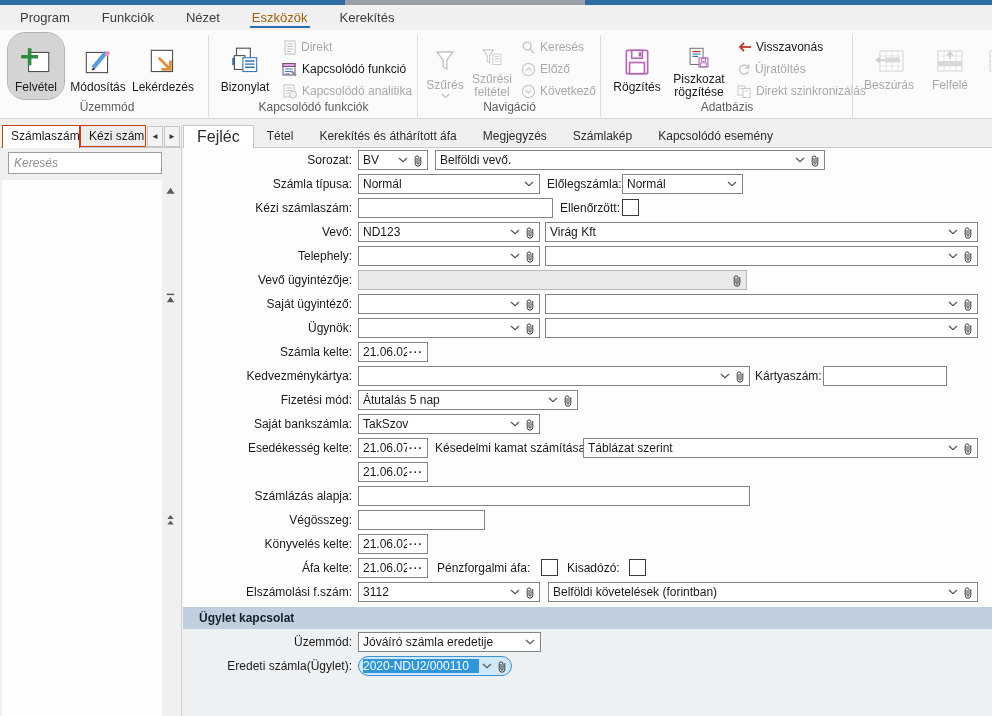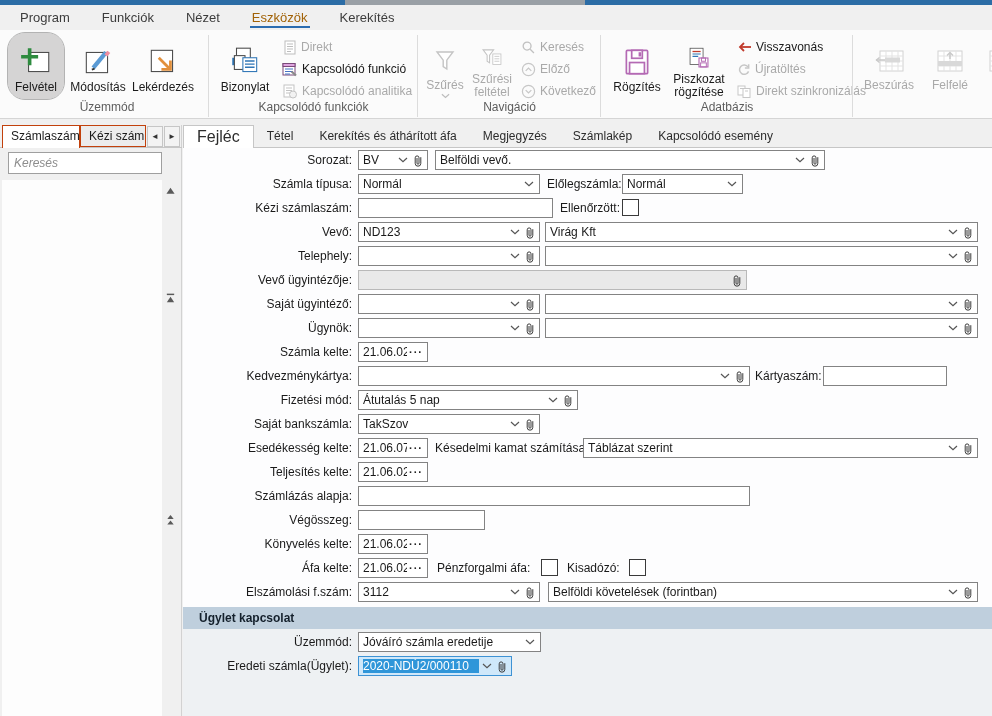--- a/index.html
+++ b/index.html
@@ -58,21 +58,21 @@
   .lbl { position:absolute; left:186px; width:166px; height:20px; line-height:20px; text-align:right; white-space:nowrap; }
   .mlbl { position:absolute; height:20px; line-height:20px; white-space:nowrap; }
   .combo, .inputf { position:absolute; height:20px; border:1px solid #838383; background:#fff;
                     display:flex; align-items:center; padding:0 2px 0 4px; font-size:12px; }
   .val { flex:1; white-space:nowrap; overflow:hidden; }
   .chev { flex:0 0 auto; padding:0 3px; display:flex; align-items:center; }
   .clip { flex:0 0 auto; padding:0 2px; display:flex; align-items:center; }
   .dots { flex:0 0 auto; font-weight:bold; letter-spacing:1px; font-size:11px; padding:0 2px; color:#222; }
   .disabledfield { background:#e9e9e9; border-color:#b9b9b9; }
   .cb { position:absolute; width:17px; height:17px; border:1px solid #3a3a3a; background:#fff; }
-  .combo.focused { border-color:#3d92d4; background:#cfe8fa; }
+  .combo.focused { border-color:#3d92d4; background:#cfe8fa;border-radius:10px; }
   .combo.focused .val { background:#2f96d9; color:#fff; }
 
   .band { position:absolute; left:183px; width:809px; height:22px; background:#bfcfdd;
           display:flex; align-items:center; font-weight:bold; color:#14202c; padding-left:16px; }
   .band .bchev { margin-right:6px; display:flex; align-items:center; }
 </style>
 </head>
 <body>
 
 <svg width="0" height="0" style="position:absolute">
@@ -575,21 +575,20 @@
           <use href="#sym-chev"></use>
         </svg>
       </span>
     <span class="clip">
         <svg width="10" height="13">
           <use href="#sym-clip"></use>
         </svg>
       </span>
   </div>
 
-  <div class="lbl" style="top:462px;">Teljesítés kelte:</div>
   <div class="inputf" style="left:358px;top:462px;width:70px;">
     <span class="val">21.06.02.</span>
     <span class="dots">···</span>
   </div>
 
   <div class="lbl" style="top:486px;">Számlázás alapja:</div>
   <div class="inputf" style="left:358px;top:486px;width:392px;">
     <span class="val"></span>
   </div>
 

